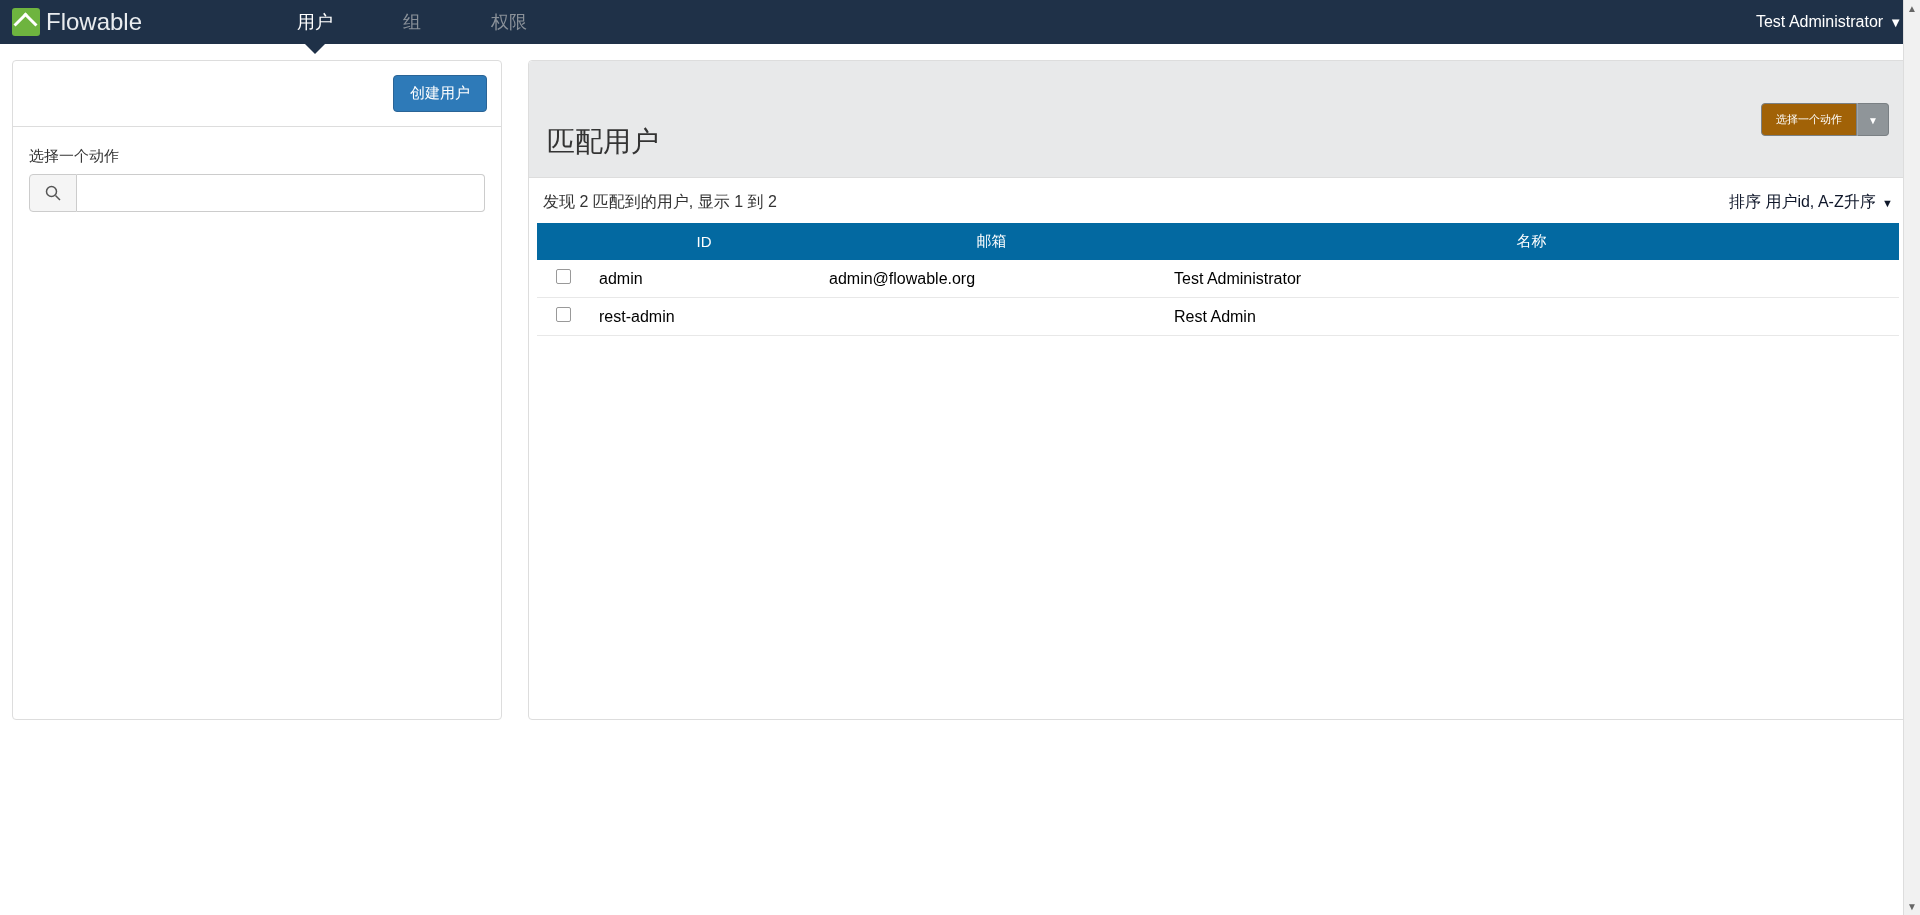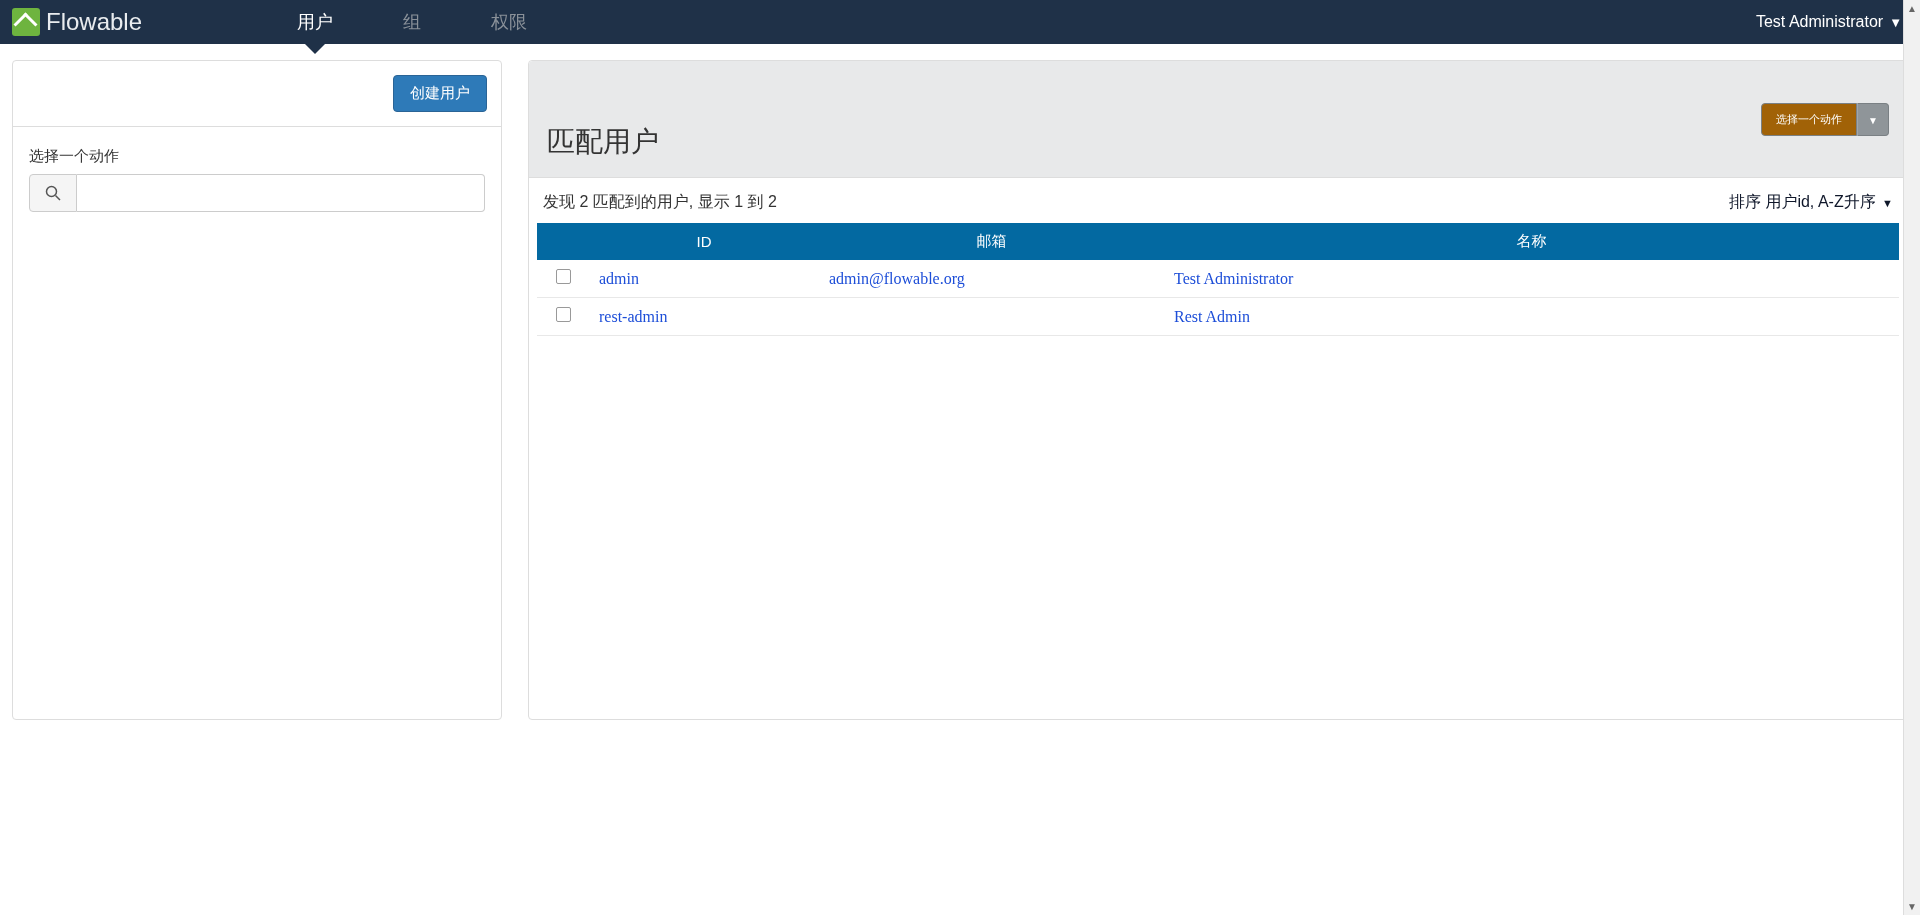--- a/index.html
+++ b/index.html
@@ -41,21 +41,21 @@
     .result-bar { display: flex; justify-content: space-between; align-items: center; padding: 0 6px 10px 6px; }
     .result-text { font-size: 16px; color: #333; }
     .sort-text { font-size: 16px; color: #0f172a; cursor: pointer; }
     .sort-caret { font-size: 11px; margin-left: 2px; }
     
     table { width: 100%; border-collapse: collapse; }
     thead th { background: #0369a1; color: #fff; text-align: center; padding: 9px 10px; font-size: 15px; font-weight: 400; }
     thead th:first-child { width: 52px; }
     thead th:nth-child(2) { width: 230px; }
     thead th:nth-child(3) { width: 345px; }
-    tbody td { padding: 9px 10px; border-bottom: 1px solid #e8e8e8; font-size: 16px; color: #1d4ed8; font-family: Liberation Serif, serif; }
+    tbody td { padding: 9px 10px; border-bottom: 1px solid #e8e8e8; font-size: 16px; color: #000000; }
     tbody td:first-child { text-align: center; }
     .chk { width: 15px; height: 15px; border: 1px solid #999; border-radius: 2px; display: inline-block; }
     
     .scroll-track { position: fixed; right: 0; top: 0; bottom: 0; width: 17px; background: #f1f1f1; border-left: 1px solid #ddd; }
     .scroll-up, .scroll-down { height: 17px; display: flex; align-items: center; justify-content: center; color: #666; font-size: 10px; }
     .scroll-down { position: absolute; bottom: 0; width: 100%; }
   </style>
 </head>
 <body>
 

